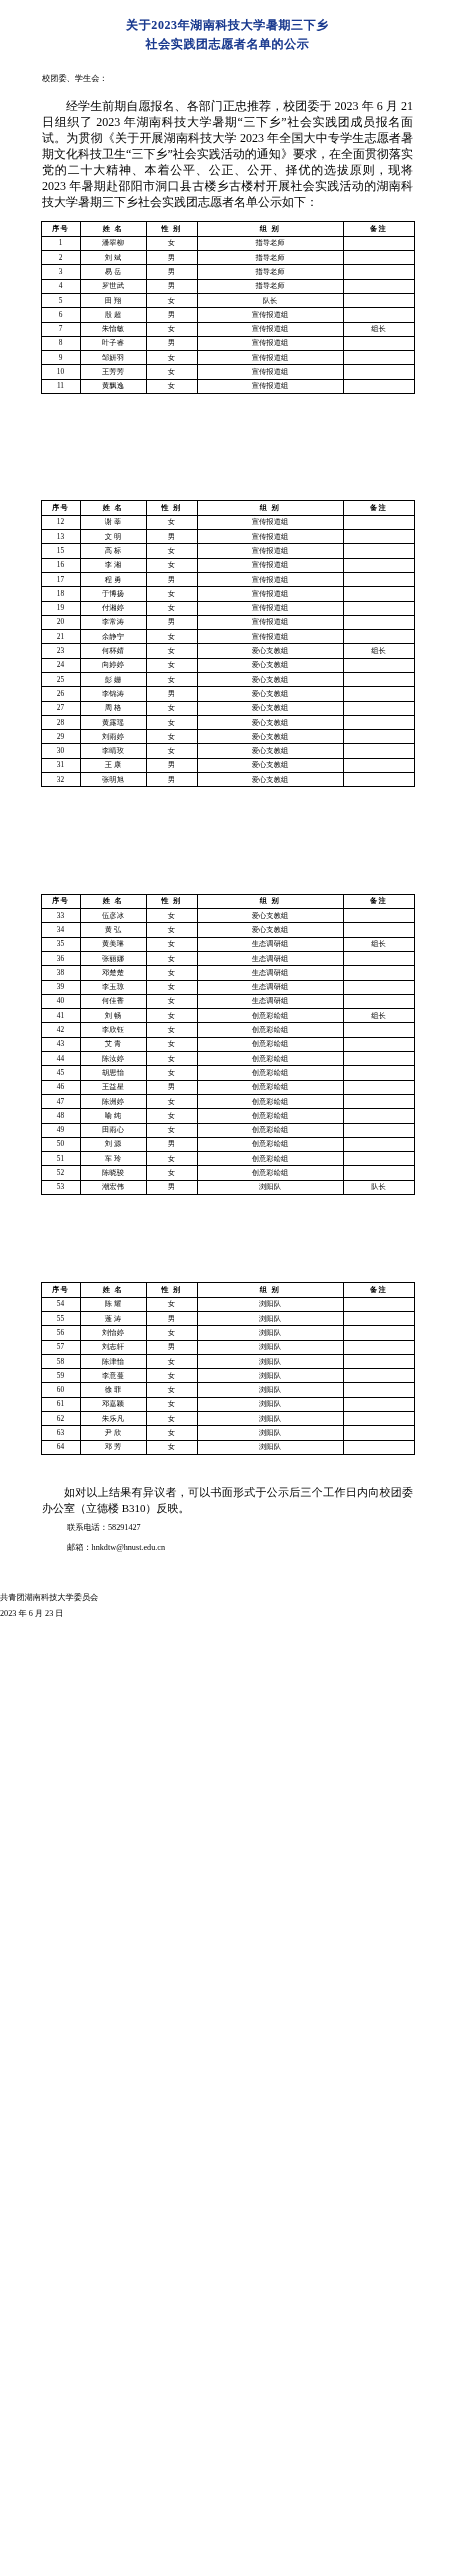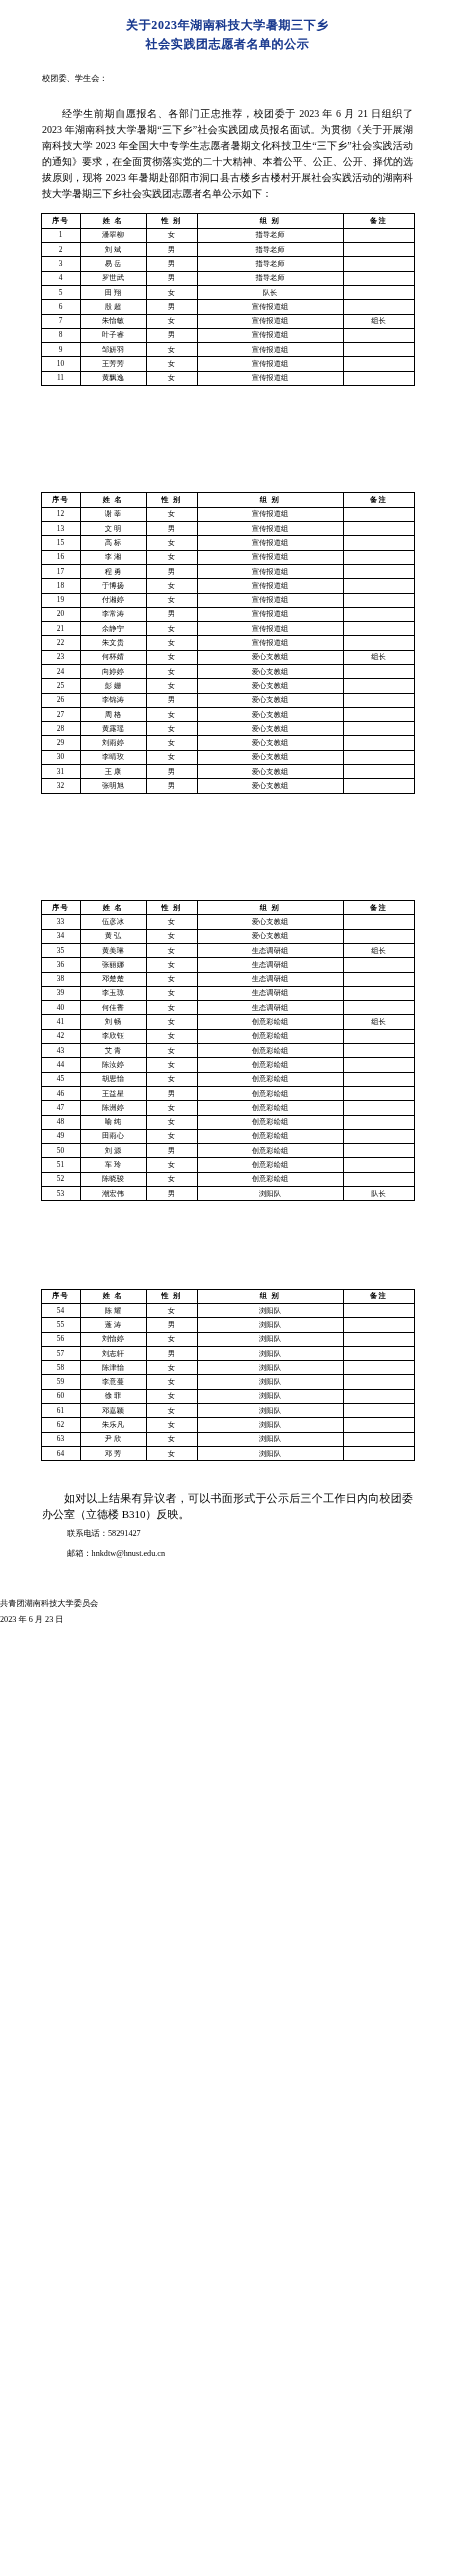--- a/index.html
+++ b/index.html
@@ -30,22 +30,22 @@
     letter-spacing: 0.6px;
     line-height: 19px;
     text-shadow: 0 0 0.6px rgba(26,58,143,0.25);
   }
   .salutation {
     margin: 17.7px 0 0 42px;
     font-size: 8.2px;
     line-height: 14px;
   }
   .para {
-    margin: 20px 42px 0 42px;
-    font-size: 10px;
+    margin: 12px 42px 0 42px;
+    font-size: 12px;
     line-height: 16px;
     text-align: justify;
     text-indent: 2em;
   }
   table.roster {
     border-collapse: collapse;
     margin: 11.4px auto 0 auto;
     width: 372px;
     table-layout: fixed;
   }
@@ -283,27 +283,20 @@
           <td></td>
         </tr>
         <tr>
           <td>21</td>
           <td>余静宁</td>
           <td>女</td>
           <td>宣传报道组</td>
           <td></td>
         </tr>
         <tr>
-          <td>22</td>
-          <td>朱文贵</td>
-          <td>女</td>
-          <td>宣传报道组</td>
-          <td></td>
-        </tr>
-        <tr>
           <td>23</td>
           <td>何杯婧</td>
           <td>女</td>
           <td>爱心支教组</td>
           <td>组长</td>
         </tr>
         <tr>
           <td>24</td>
           <td>向婷婷</td>
           <td>女</td>

